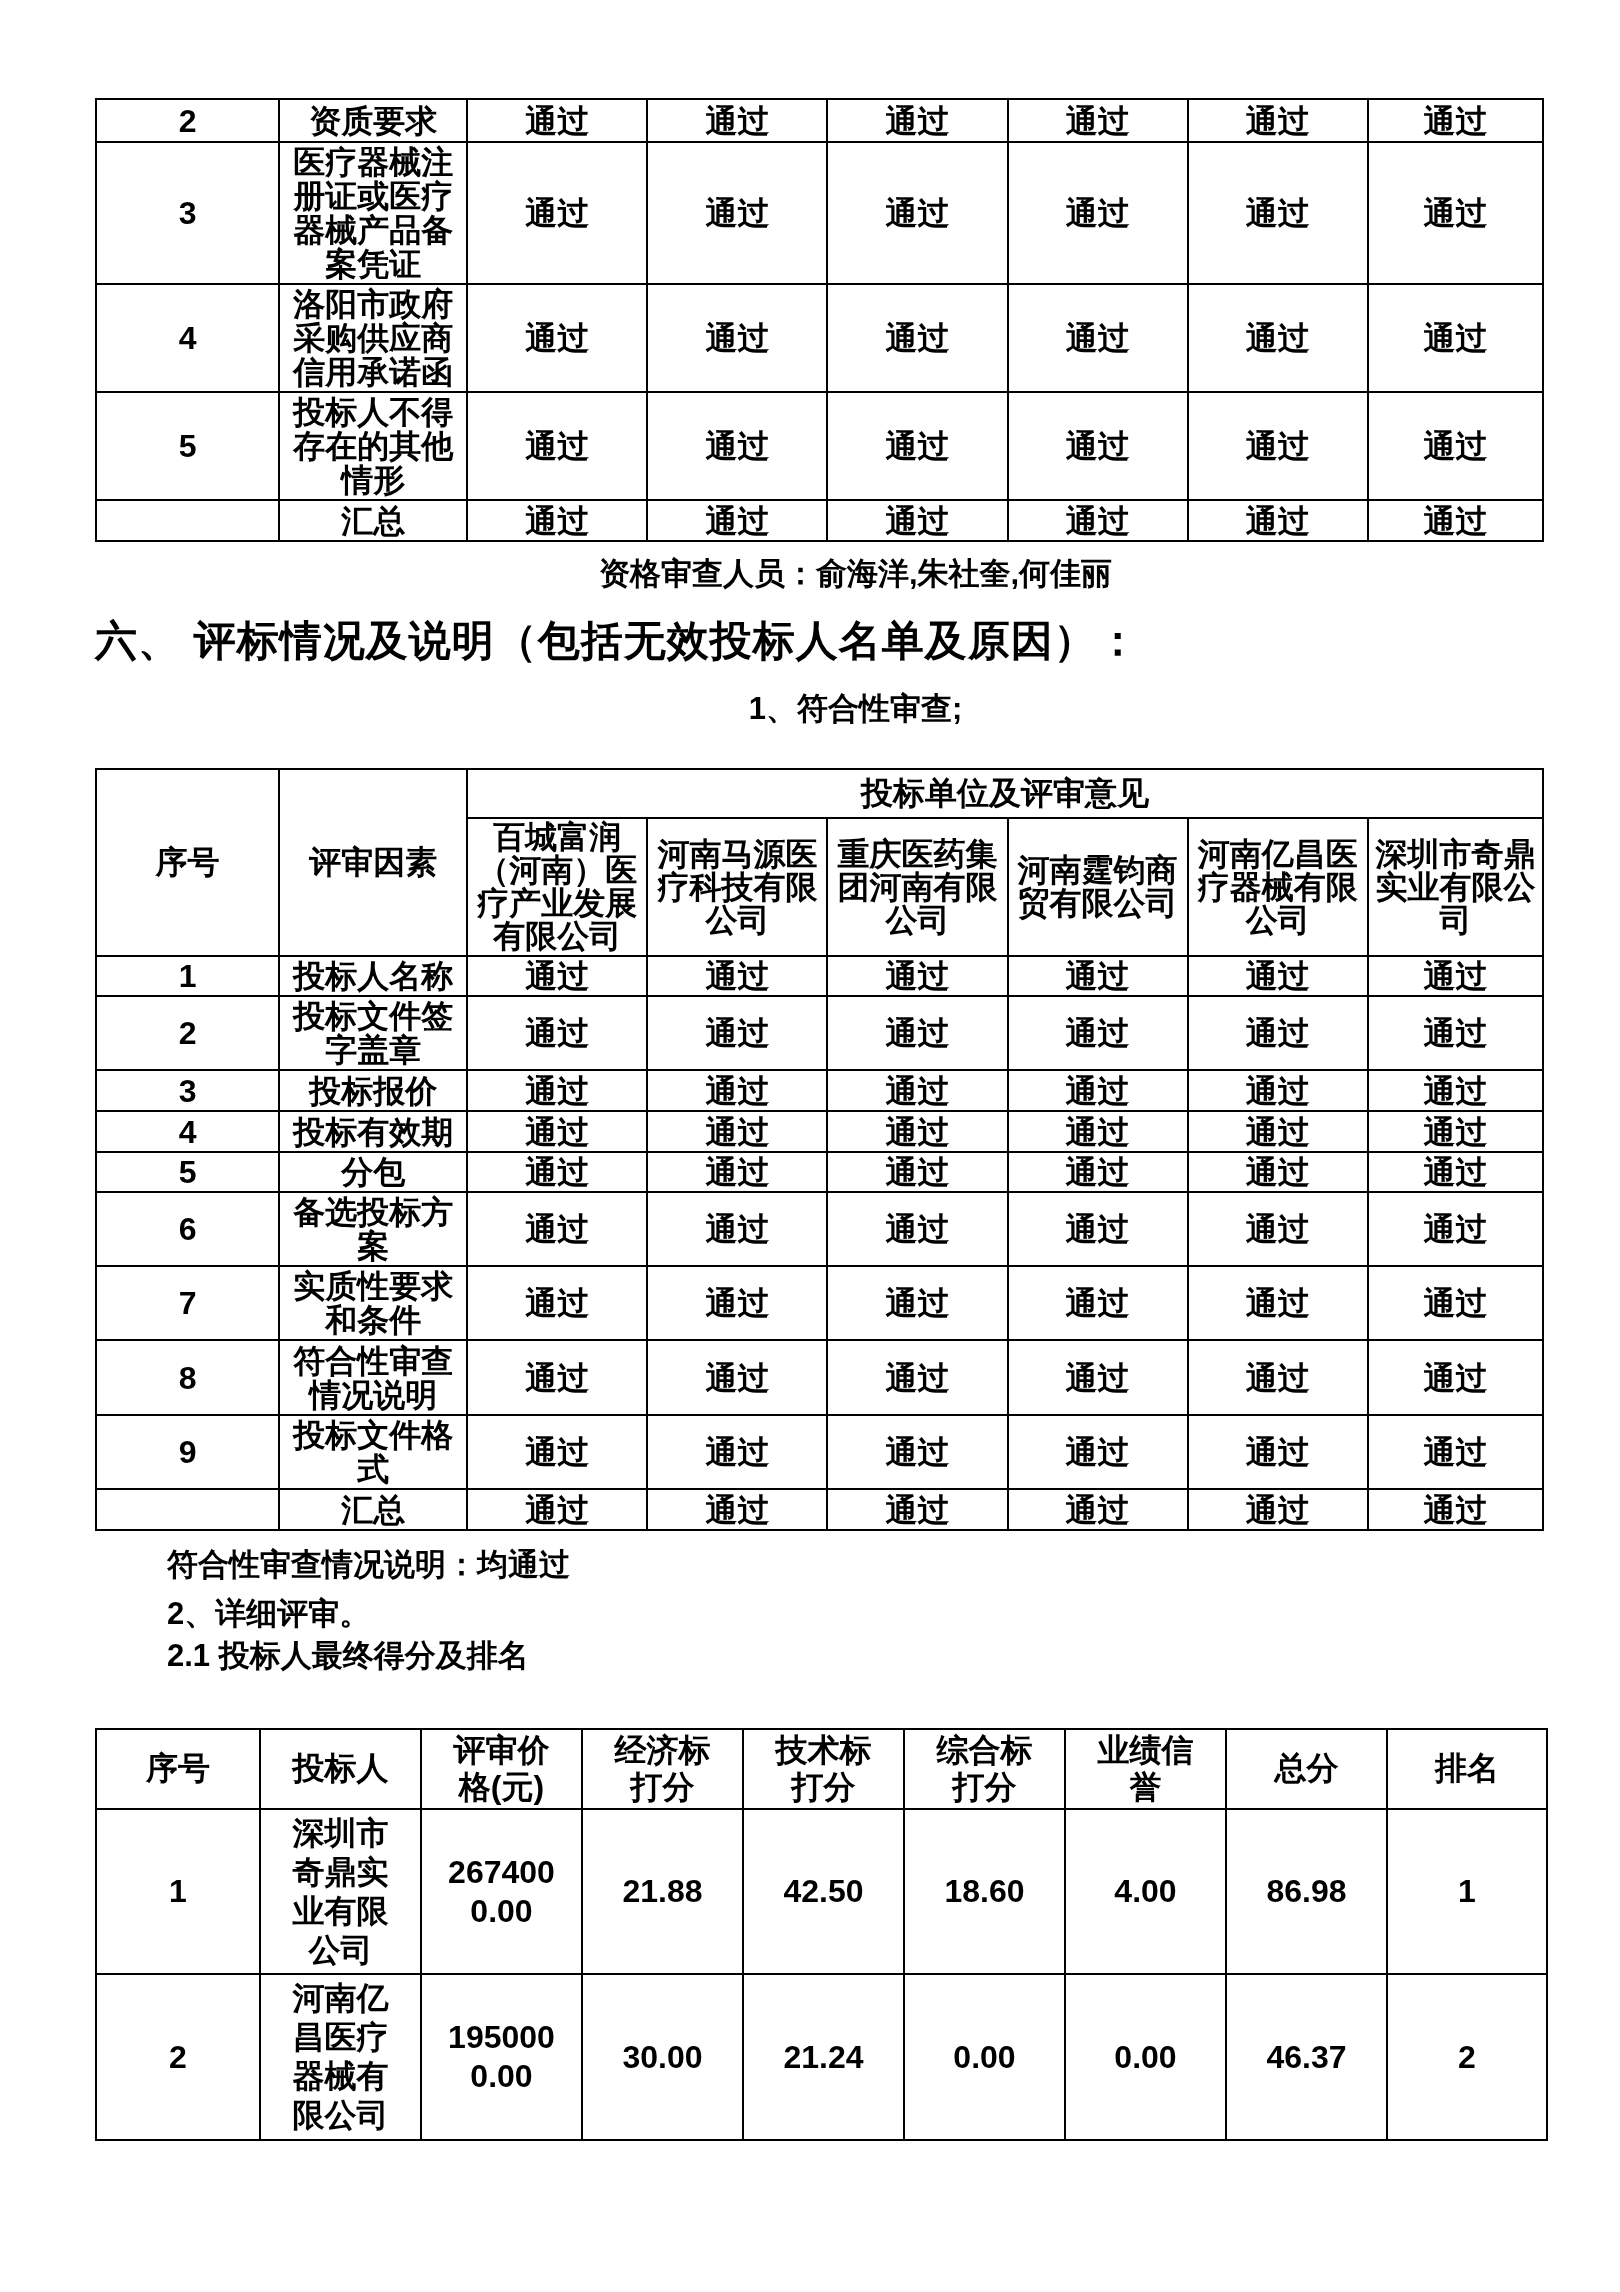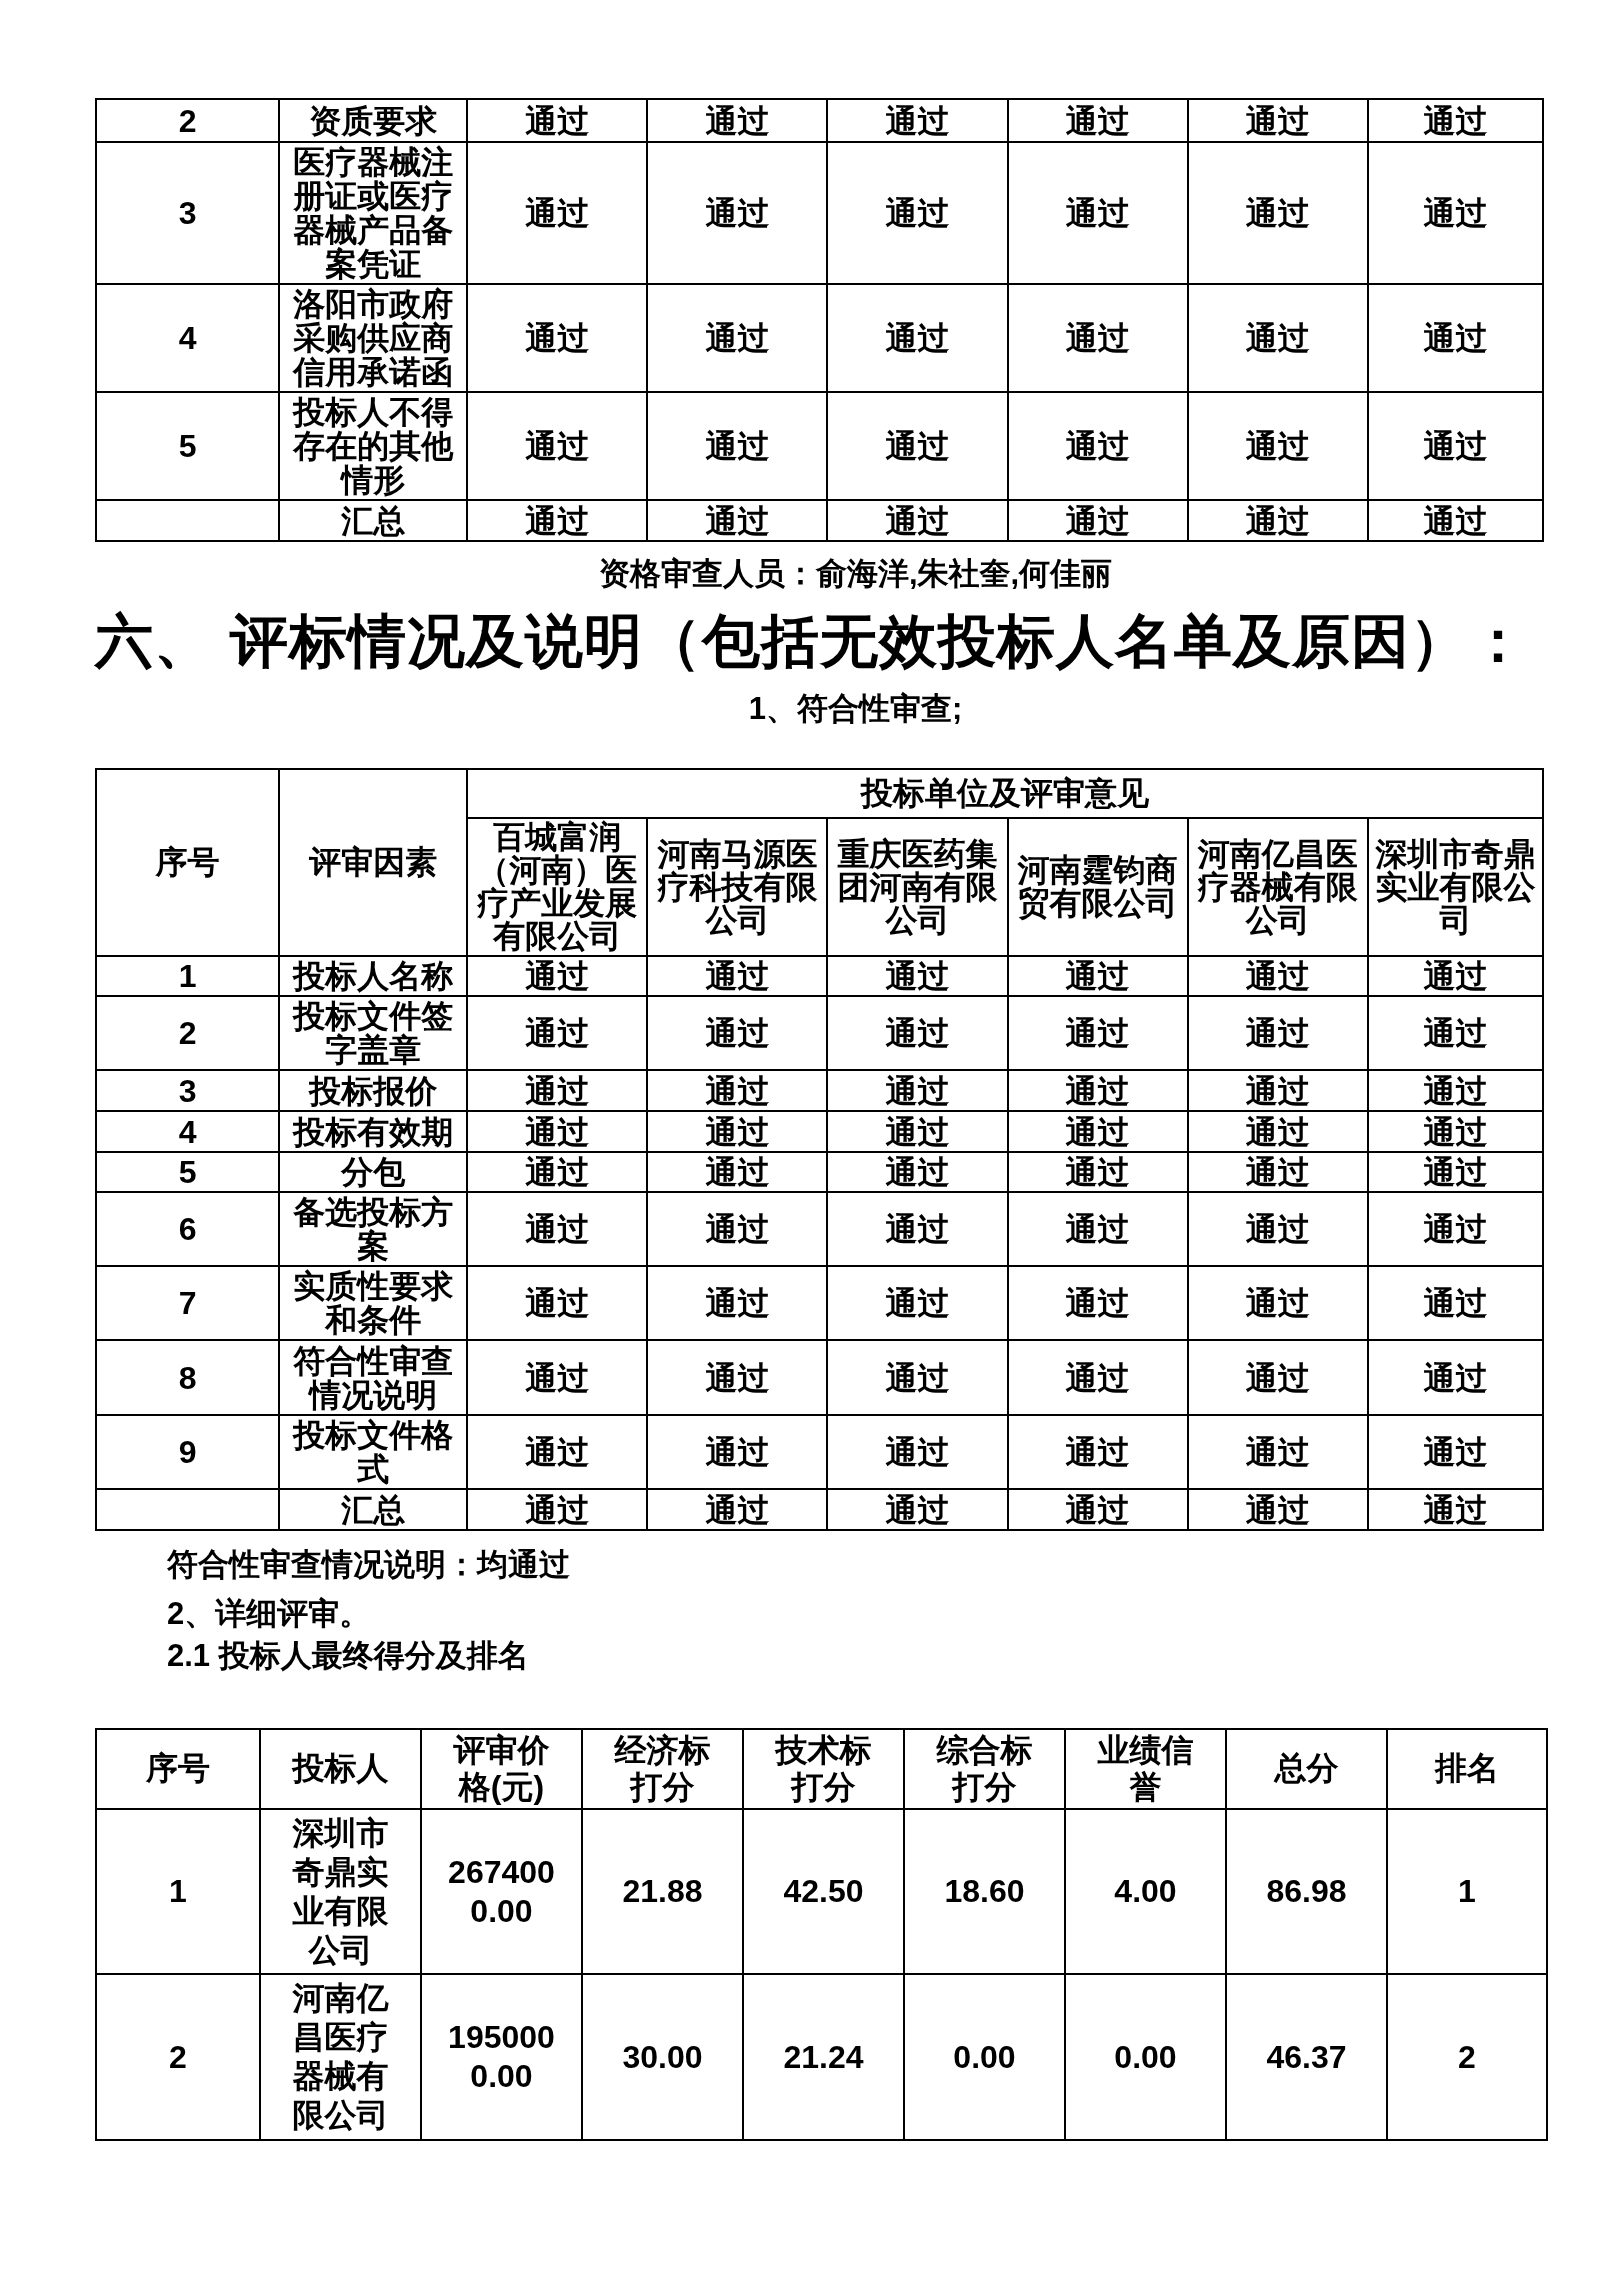--- a/index.html
+++ b/index.html
@@ -58,21 +58,21 @@
   .t3 tbody td{padding:3.9px 19.6px;line-height:39px;word-break:break-all;}
   
   .note{
     font-size:31px;
     line-height:39px;
     margin:0 0 0 72px;
   }
   .n1{margin-top:16.7px;}
   .n2{margin-top:11.8px;text-align:center;}
   .heading{
-    font-size:58px;
+    font-size:42px;
     font-weight:700;
     line-height:69px;
     margin:13.7px 0 0 0;
     letter-spacing:1px;
     white-space:nowrap;
   }
   .sub1{margin-top:13.7px;text-align:center;}
   .t2{margin-top:40px;}
   .cn{margin-top:13.7px;}
   .s2{margin-top:9.8px;}

